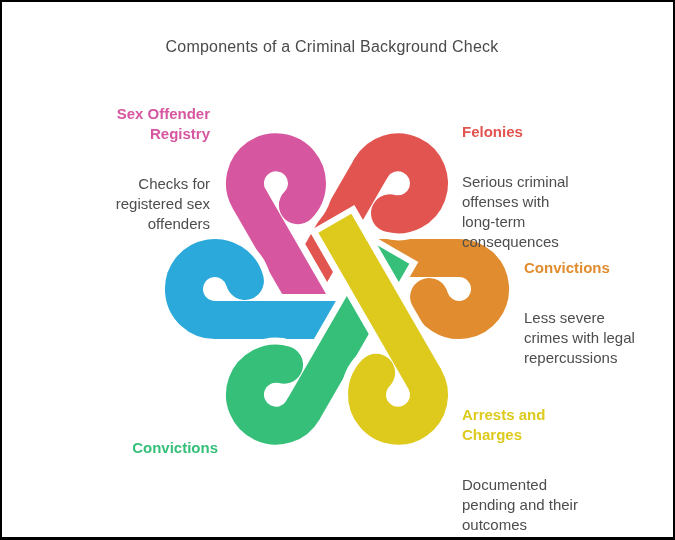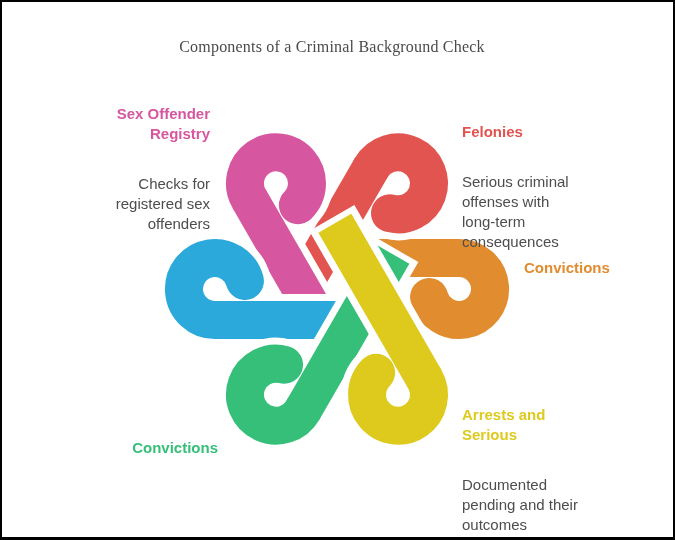--- a/index.html
+++ b/index.html
@@ -9,21 +9,21 @@
     box-sizing:border-box;
     background:#ffffff;
     border:2px solid #000;
     border-bottom-width:3px;
     overflow:hidden;
     font-family:"Liberation Sans", sans-serif;
   }
   .title{
     position:absolute;top:36px;left:0;width:660px;
     text-align:center;
-    font-size:16px;color:#4a4a4a;letter-spacing:0.2px;font-family:Liberation Serif, serif;
+    font-size:16px;color:#4a4a4a;letter-spacing:0.2px;
   }
   .group{position:absolute;white-space:pre-line;}
   .group .heading{font-size:15px;line-height:20px;font-weight:700;}
   .group .desc{font-size:15px;line-height:20px;color:#4d4d4d;margin-top:12px;}
   .align-right{text-align:right;}
   .align-left{text-align:left;}
   .g-pink  {left:40px;  top:84px;  width:168px;}
   .g-red   {left:460px; top:102px; width:178px;}
   .g-blue  {left:5px;   top:224px; width:140px;}
   .g-orange{left:522px; top:238px; width:150px;}
@@ -94,27 +94,30 @@
     <div class="heading" style="color: rgb(214, 86, 159);">Sex Offender
 Registry</div>
     <div class="desc">Checks for
 registered sex
 offenders</div>
   </div>
 
 
   <div class="group g-orange align-left">
     <div class="heading" style="color: rgb(224, 140, 47);">Convictions</div>
+    <div class="desc">Less severe
+crimes with legal
+repercussions</div>
   </div>
 
   <div class="group g-green align-right">
     <div class="heading" style="color: rgb(53, 191, 121); margin-top: 16px;">Convictions</div>
   </div>
 
   <div class="group g-yellow align-left">
     <div class="heading" style="color: rgb(221, 202, 29);">Arrests and
-Serious</div>
+Charges</div>
     <div class="desc">Documented
 pending and their
 outcomes</div>
   </div>
 
 </div>
 
 </body></html>

